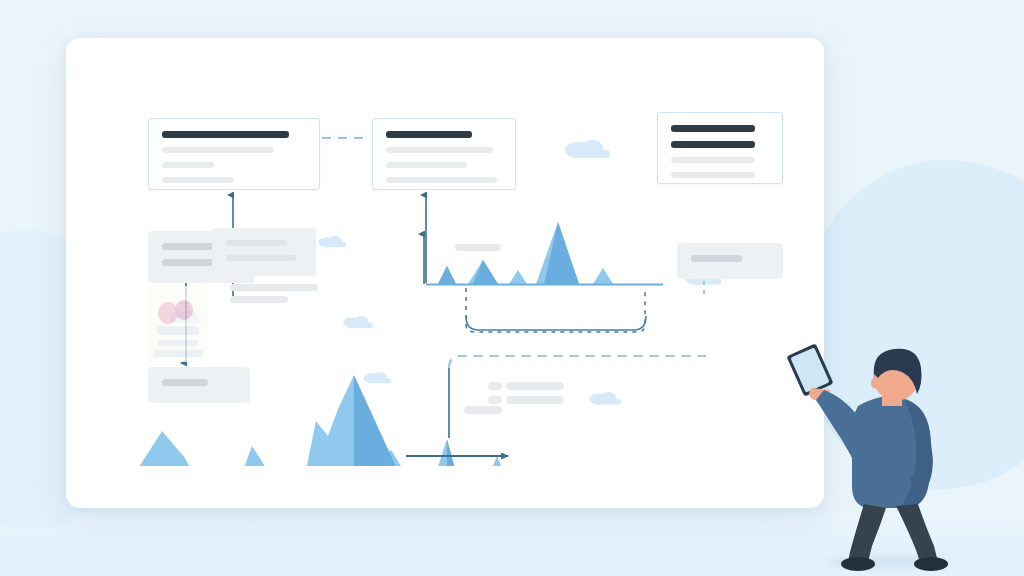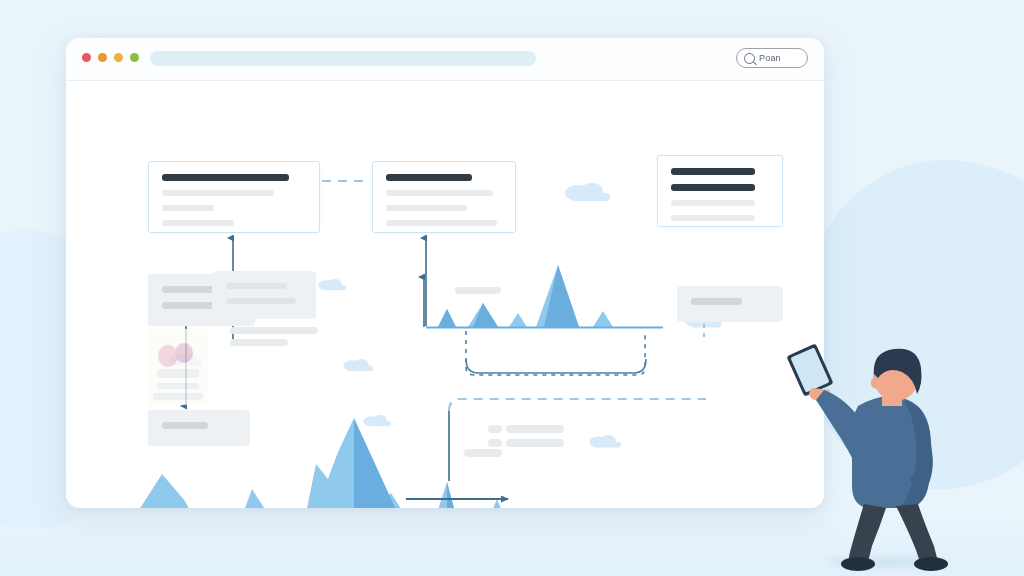--- a/index.html
+++ b/index.html
@@ -212,35 +212,20 @@
 <body>
 
 <div id="stage">
 
   <div class="bg-blob bg-blob-a"></div>
   <div class="bg-blob bg-blob-b"></div>
   <div class="bg-floor"></div>
 
   <div id="browser">
 
-    <div class="titlebar">
-      <div class="dots">
-        <span class="dot red"></span>
-        <span class="dot orange"></span>
-        <span class="dot yellow"></span>
-        <span class="dot green"></span>
-      </div>
-
-      <div class="urlbar"></div>
-
-      <div class="searchbox">
-        <span class="mag"></span>
-        <span class="sv" title="Poan">Poan</span>
-      </div>
-    </div>
 
     <div class="canvas">
 
       <svg class="layer" viewBox="0 0 758 428">
         <g fill="#d6eafa">
           <g transform="translate(500,102)">
             <ellipse cx="12" cy="10" rx="13" ry="8"></ellipse>
             <ellipse cx="26" cy="8" rx="11" ry="8"></ellipse>
             <rect x="6" y="10" width="38" height="8" rx="4"></rect>
           </g>

